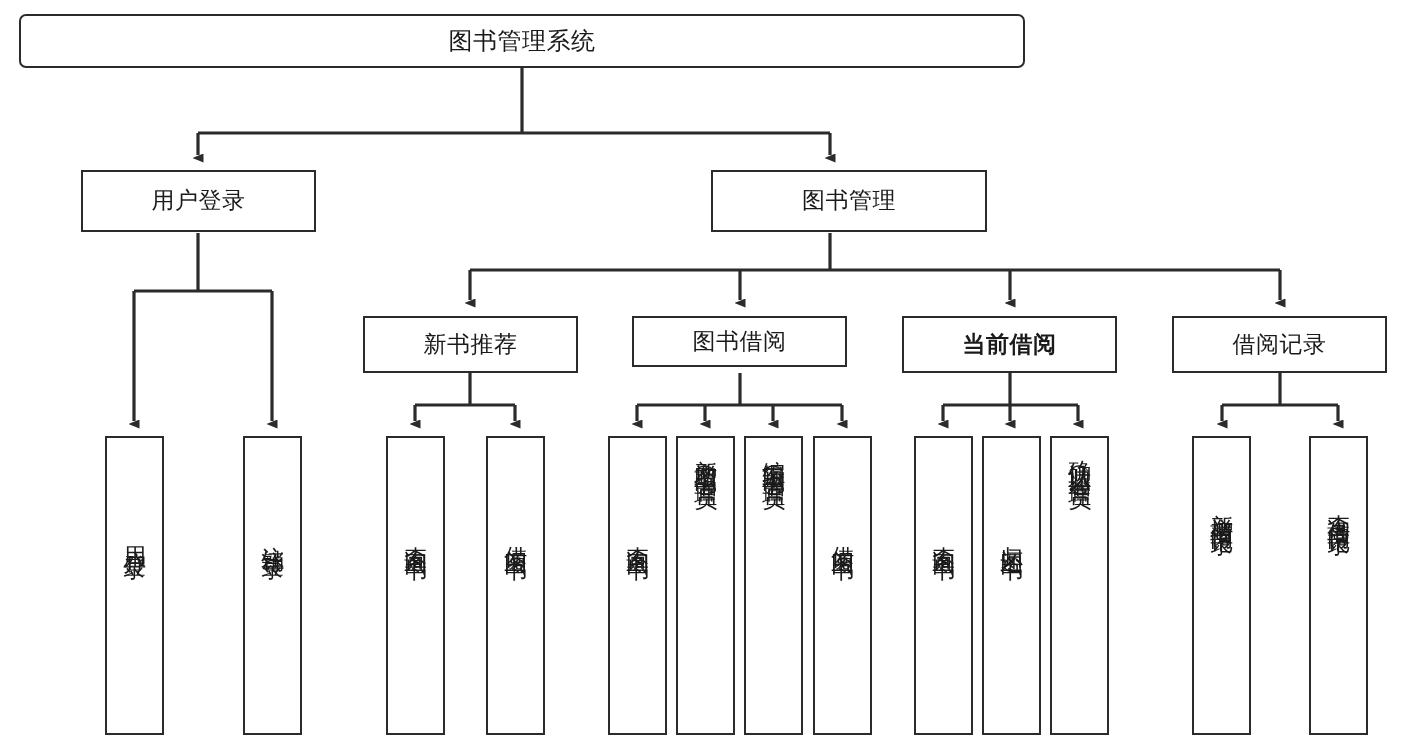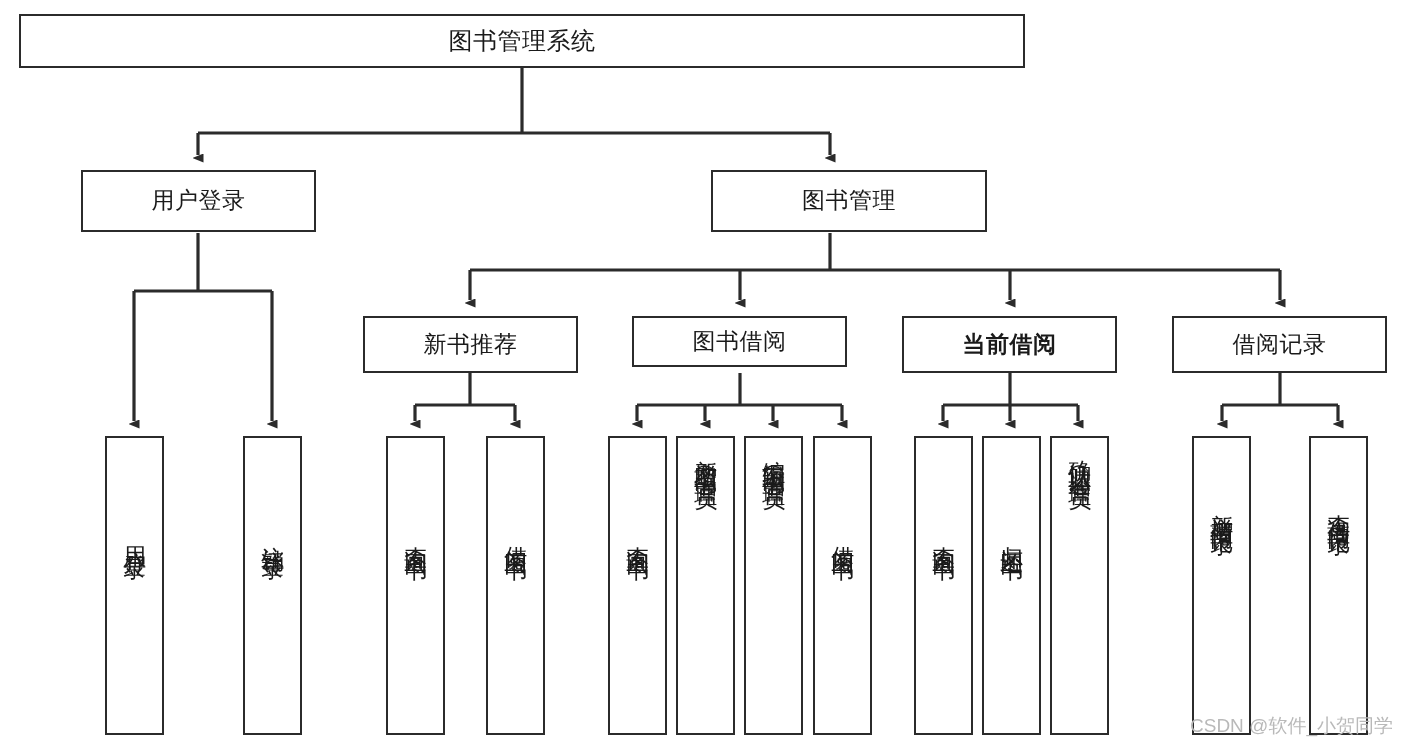--- a/index.html
+++ b/index.html
@@ -131,21 +131,21 @@
       <path d="M1010,405 L1010,421" marker-end="url(#arrow)"></path>
       <path d="M1078,405 L1078,421" marker-end="url(#arrow)"></path>
 
       <path d="M1280,373 L1280,405"></path>
       <path d="M1222,405 L1338,405"></path>
       <path d="M1222,405 L1222,421" marker-end="url(#arrow)"></path>
       <path d="M1338,405 L1338,421" marker-end="url(#arrow)"></path>
     </g>
   </svg>
 
-  <div class="node h root" style="left:19px; top:14px; width:1006px; height:54px;">
+  <div class="node h root" style="left:19px; top:14px; width:1006px; height:54px;border-radius:7px;">
     <span class="label">图书管理系统</span>
   </div>
 
   <div class="node h" style="left:81px; top:170px; width:235px; height:62px;">
     <span class="label">用户登录</span>
   </div>
   <div class="node h" style="left:711px; top:170px; width:276px; height:62px;">
     <span class="label">图书管理</span>
   </div>
 
@@ -199,15 +199,14 @@
     <span class="label">确认归还（管理员）</span>
   </div>
 
   <div class="node v mid3-text" style="left:1192px; top:436px; width:59px; height:299px;">
     <span class="label">新增借阅记录</span>
   </div>
   <div class="node v mid3-text" style="left:1309px; top:436px; width:59px; height:299px;">
     <span class="label">查询借阅记录</span>
   </div>
 
-  <div class="watermark">CSDN @软件_小贺同学</div>
 
 </div>
 
 </body></html>

